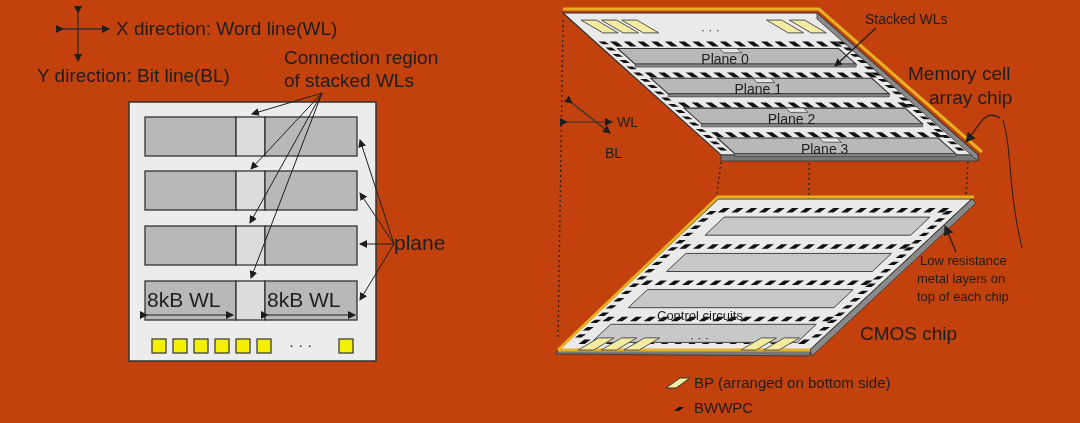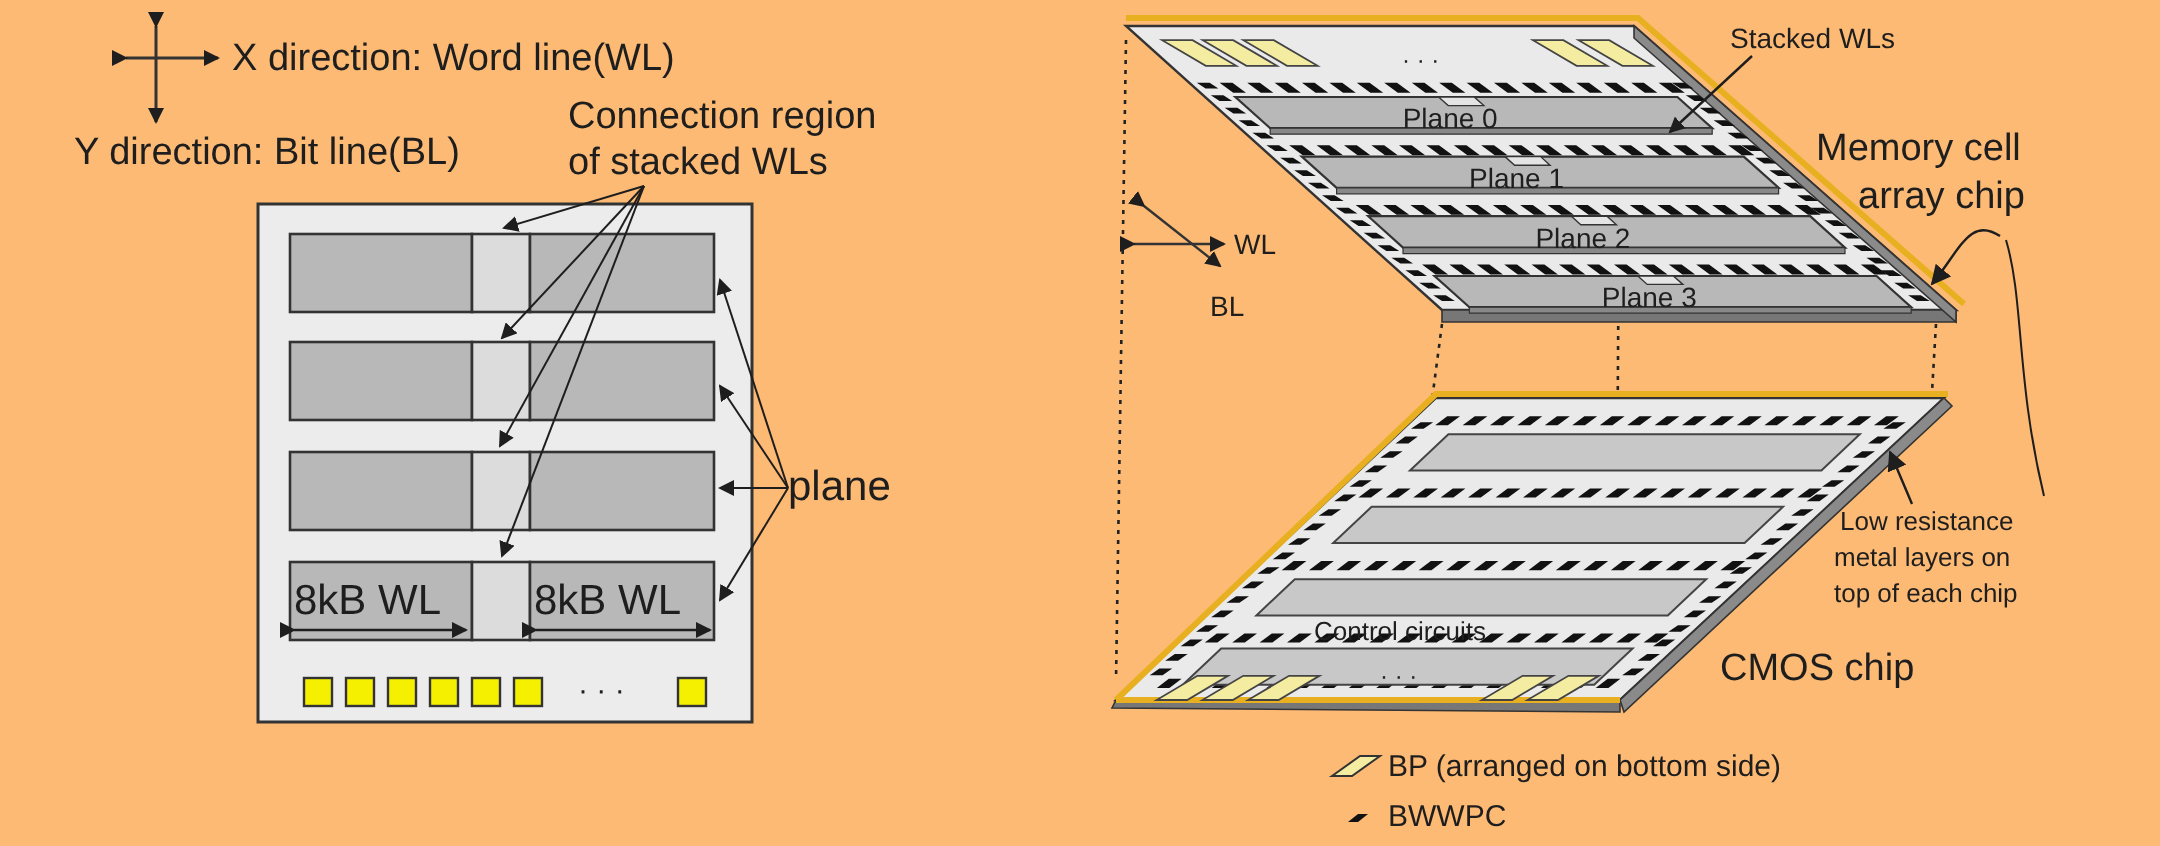--- a/index.html
+++ b/index.html
@@ -1,16 +1,16 @@
 <!DOCTYPE html>
 <html><head>
 <meta charset="utf-8">
 <style>
   html,body{margin:0;padding:0;background:#ffffff;}
-  #root{position:relative;width:1080px;height:423px;overflow:hidden;background:#fdba74;font-family:"Liberation Sans",sans-serif;color:#222;}
+  #root{position:relative;width:1080px;height:423px;overflow:hidden;background:#c2410c;font-family:"Liberation Sans",sans-serif;color:#222;}
   svg{position:absolute;left:0;top:0;}
   .t{font-family:"Liberation Sans",sans-serif;fill:#1e1e1e;}
 </style>
 </head>
 <body>
 
 <div id="root">
 <svg width="1080" height="423" viewBox="0 0 1080 423">
   <defs>
     <marker id="ah" markerWidth="8" markerHeight="8" refX="7" refY="4" orient="auto" markerUnits="userSpaceOnUse">

